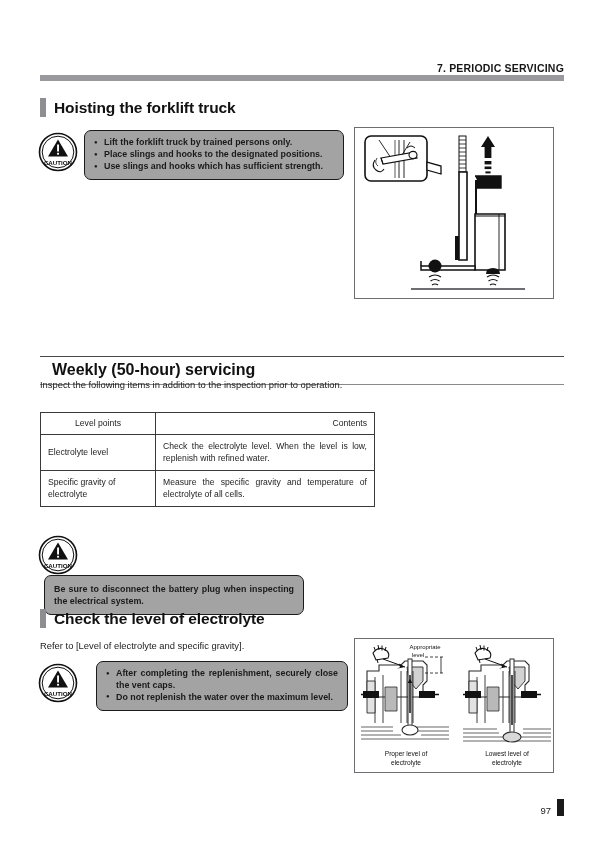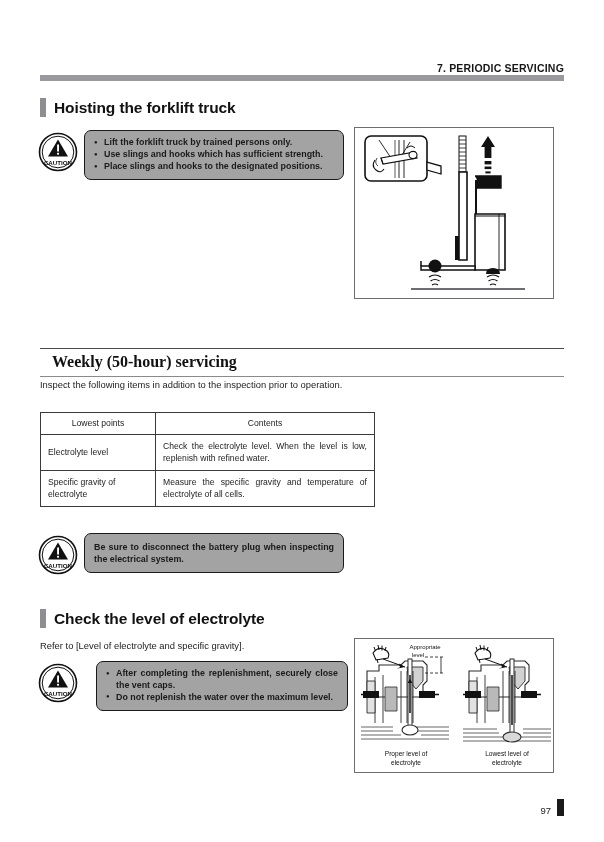--- a/index.html
+++ b/index.html
@@ -210,22 +210,22 @@
         <ellipse cx="20" cy="20" rx="15.8" ry="15.8" fill="none" stroke="#111" stroke-width="1"></ellipse>
         <path d="M20 7.5 L30 24.5 L10 24.5 Z" fill="#111"></path>
         <rect x="19.1" y="12.5" width="1.9" height="7" fill="#fff"></rect>
         <rect x="19.1" y="20.8" width="1.9" height="1.9" fill="#fff"></rect>
         <text x="20" y="32.6" font-family="'Liberation Sans',sans-serif" font-size="6.2" font-weight="bold" text-anchor="middle" fill="#111">CAUTION</text>
       </svg>
     </div>
     <div class="caution-box" style="width:260px; margin-left:6px;">
       <ul>
         <li>Lift the forklift truck by trained persons only.</li>
+        <li>Place slings and hooks to the designated positions.</li>
         <li>Use slings and hooks which has sufficient strength.</li>
-        <li>Place slings and hooks to the designated positions.</li>
       </ul>
     </div>
   </div>
 
   <div class="figure" style="left:354px; top:127px; width:200px; height:172px;">
     <svg width="198" height="170" viewBox="0 0 198 170">
 
       <rect x="10" y="8" width="62" height="45" rx="6" ry="6" fill="#fff" stroke="#111" stroke-width="1.6"></rect>
 
       <path d="M44 12 L44 50 M49 12 L49 50" stroke="#111" stroke-width="0.9" fill="none"></path>
@@ -269,44 +269,44 @@
         <path d="M77 157 q3 -2 6 0"></path>
         <path d="M132 149 q6 -4 12 0"></path>
           <path d="M133.5 153 q4.5 -3 9 0"></path>
         <path d="M135 157 q3 -2 6 0"></path>
       </g>
 
       <path d="M56 161 L170 161" stroke="#6e6e72" stroke-width="2"></path>
     </svg>
   </div>
 
-  <div class="banner-head" style="top:348px;font-family:Liberation Serif, serif;">
+  <div class="banner-head" style="top:356px;">
     <div class="tx">Weekly (50-hour) servicing</div>
   </div>
 
   <div class="para" style="left:40px; top:378px; width:308px; text-align:justify;">Inspect the following items in addition to the inspection prior to operation.</div>
 
   <table class="chk-table" style="left:40px; top:412px;">
     <tbody>
         <tr class="hdr">
-      <td class="c1">Lowest points</td>
-      <td class="c2" style="text-align:center;">Contents</td>
+      <td class="c1">Level points</td>
+      <td class="c2" style="text-align:right;">Contents</td>
     </tr>
     <tr>
       <td class="c1">Electrolyte level</td>
       <td class="c2">Check the electrolyte level. When the level is low, replenish with refined water.</td>
     </tr>
     <tr>
       <td class="c1">Specific gravity of electrolyte</td>
       <td class="c2">Measure the specific gravity and temperature of electrolyte of all cells.</td>
     </tr>
   </tbody>
     </table>
 
-  <div class="caution-row" style="left:38px; top:533px; width:310px;">
+  <div class="caution-row" style="left:38px; top:533px; width:310px;flex-direction:column;">
     <div class="caution-badge">
       <svg width="40" height="40" viewBox="0 0 40 40">
         <ellipse cx="20" cy="20" rx="18.5" ry="18.5" fill="#fff" stroke="#111" stroke-width="1.6"></ellipse>
         <ellipse cx="20" cy="20" rx="15.8" ry="15.8" fill="none" stroke="#111" stroke-width="1"></ellipse>
         <path d="M20 7.5 L30 24.5 L10 24.5 Z" fill="#111"></path>
         <rect x="19.1" y="12.5" width="1.9" height="7" fill="#fff"></rect>
         <rect x="19.1" y="20.8" width="1.9" height="1.9" fill="#fff"></rect>
         <text x="20" y="32.6" font-family="'Liberation Sans',sans-serif" font-size="6.2" font-weight="bold" text-anchor="middle" fill="#111">CAUTION</text>
       </svg>
     </div>

